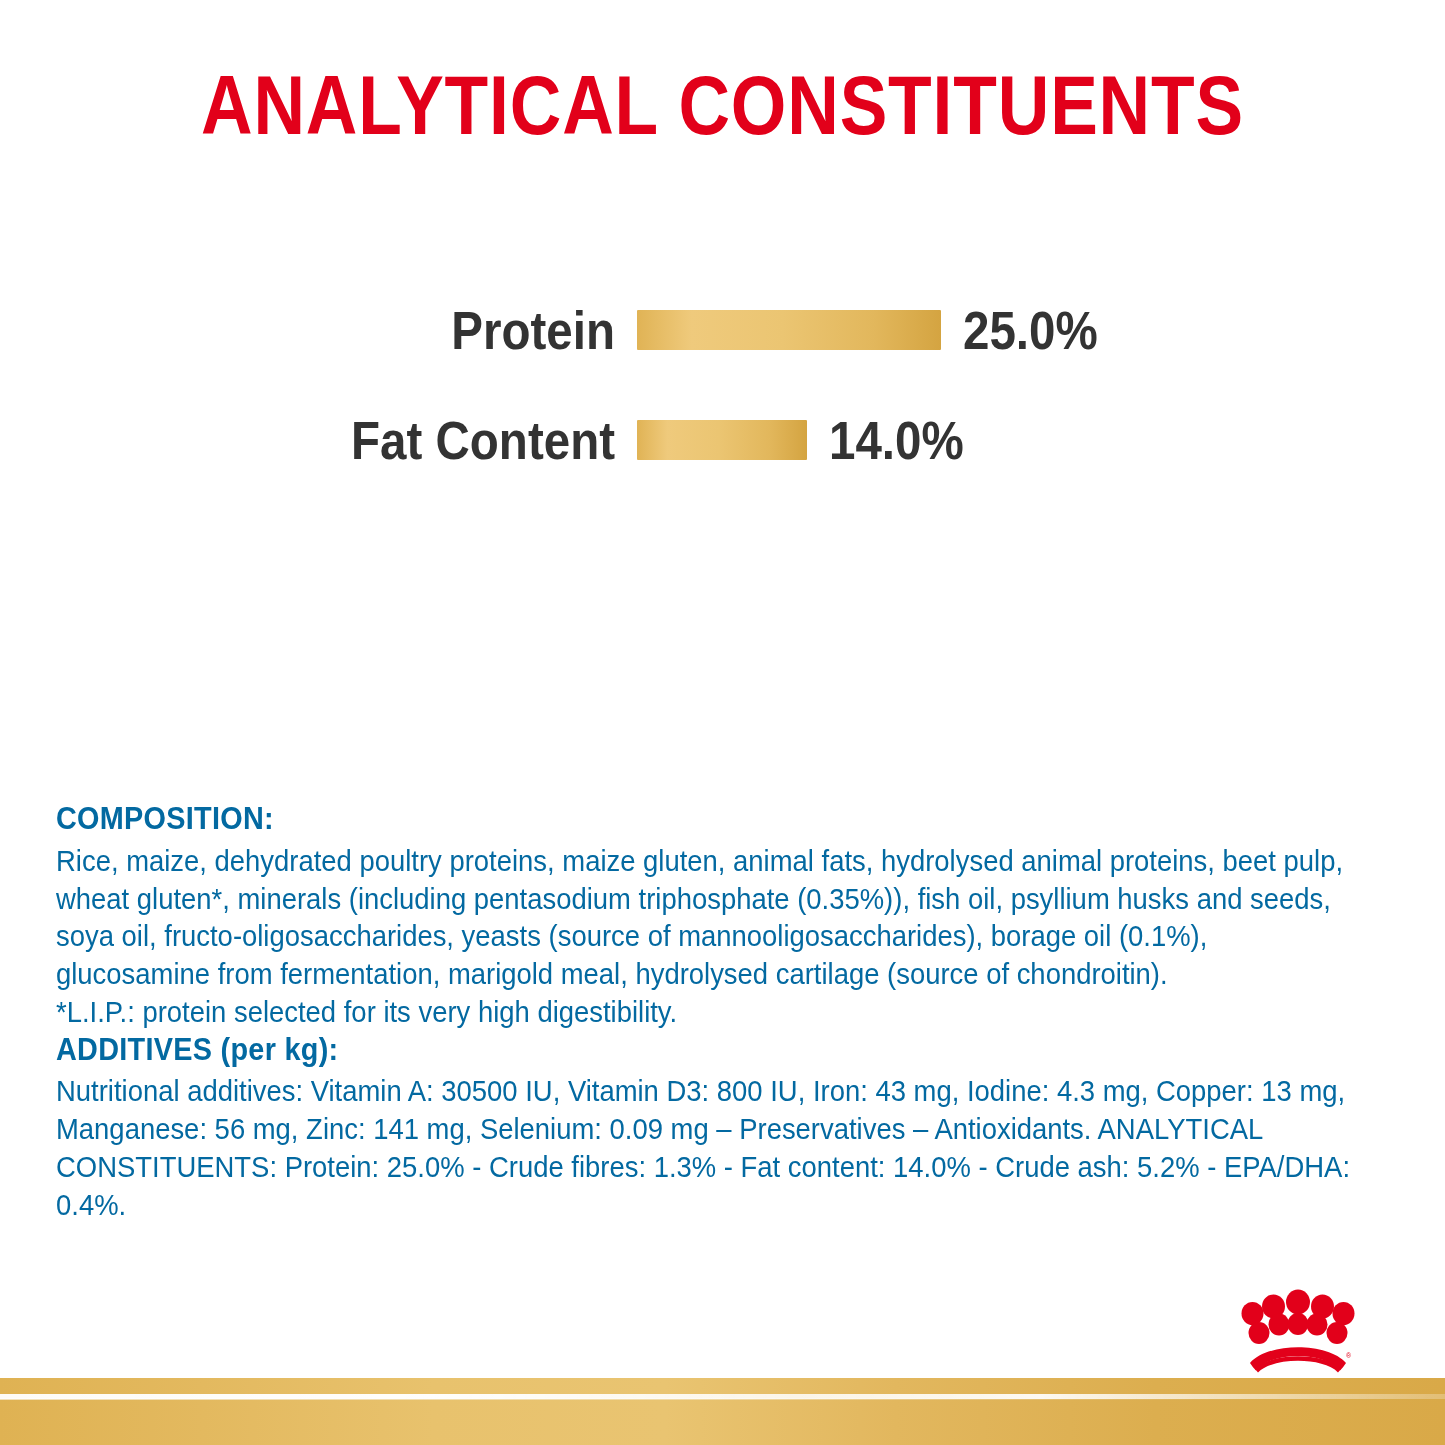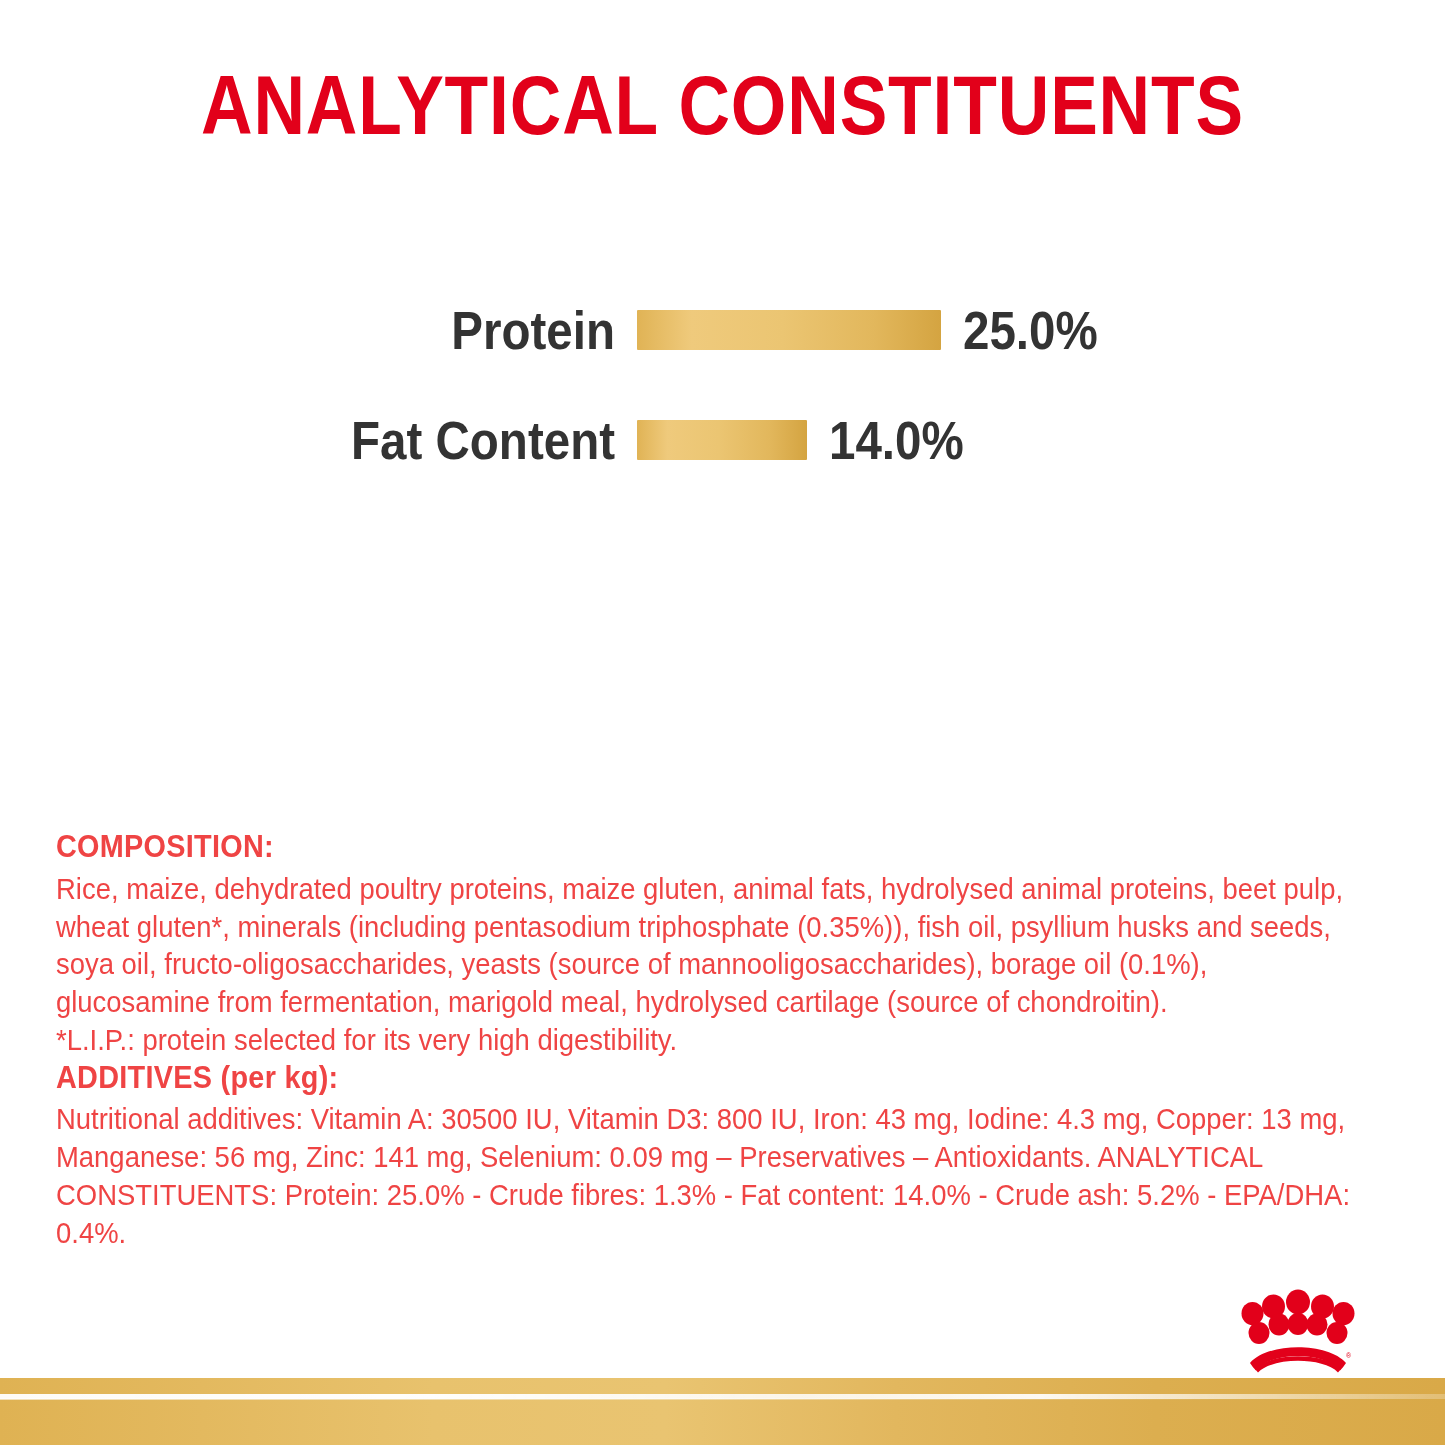--- a/index.html
+++ b/index.html
@@ -91,23 +91,23 @@
     transform: scaleX(0.88);
     transform-origin: left center;
     white-space: nowrap;
     line-height: 1;
   }
 
   
   .textblock {
     position: absolute;
     left: 56px;
-    top: 828px;
+    top: 800px;
     width: 1330px;
-    color: #ef4444;
+    color: #0369a1;
   }
 
   .heading {
     font-family: "Liberation Sans Narrow", "Liberation Sans", sans-serif;
     font-weight: 700;
     font-size: 31px;
     letter-spacing: 0.3px;
     transform: scaleX(0.93);
     transform-origin: left center;
     line-height: 1.25;

